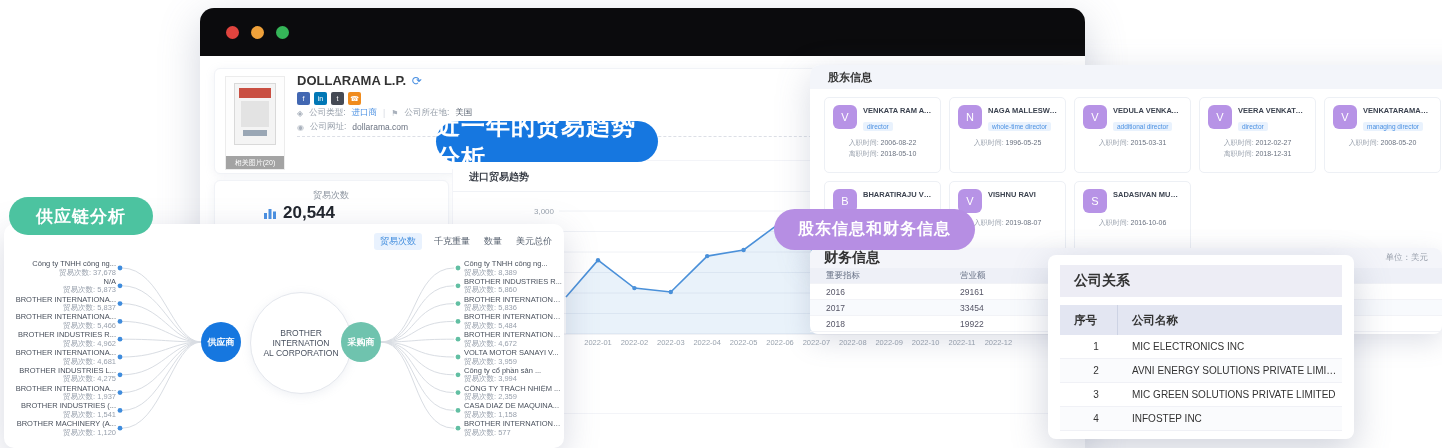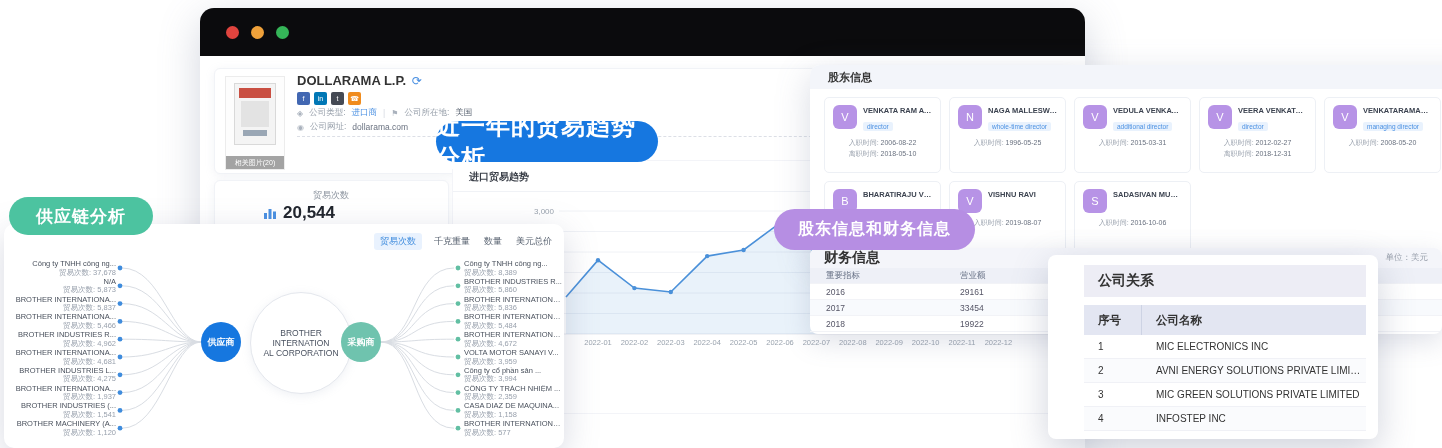--- a/index.html
+++ b/index.html
@@ -74,27 +74,27 @@
             background:#f4f5fa;border-radius:8px 8px 0 0;}
   .fin-title{font-size:14px;font-weight:bold;color:#333;}
   .fin-unit{font-size:8.5px;color:#9aa1ad;}
   .f-row{display:flex;height:15px;align-items:center;font-size:8.5px;color:#556;border-bottom:1px solid #f2f3f7;}
   .f-row.h{background:#eef0f7;color:#667085;}
   .f-row.alt{background:#f8fafd;}
   .fc1{width:150px;padding-left:16px;box-sizing:border-box;}
   .fc2{flex:1;}
   
   .rel{left:1048px;top:255px;width:306px;height:184px;background:#fff;border-radius:8px;
-       box-shadow:0 12px 36px rgba(100,110,140,.30);z-index:5;padding-left:24px;}
+       box-shadow:0 12px 36px rgba(100,110,140,.30);z-index:5;}
   .rel-title{margin:10px 12px 0;height:32px;background:#ededf5;display:flex;align-items:center;padding-left:14px;
              font-size:14px;font-weight:bold;color:#333;}
   .rel-table{margin:8px 12px 0;}
   .r-row{display:flex;height:23px;align-items:center;font-size:10px;color:#333;border-bottom:1px solid #f0f1f6;}
   .r-row.h{height:30px;background:#e3e6f2;font-size:11.5px;font-weight:bold;border-bottom:none;}
-  .rc1{width:58px;padding-left:14px;box-sizing:border-box;}
+  .rc1{width:58px;padding-left:14px;box-sizing:border-box;text-align:center;}
   .r-row.h .rc1{border-right:1px solid #cdd3e4;height:100%;display:flex;align-items:center;}
   .rc2{flex:1;padding-left:14px;white-space:nowrap;overflow:hidden;text-overflow:ellipsis;}
   .r-row.alt{background:#fafbfd;}
   
   .pill{position:absolute;color:#fff;font-weight:bold;display:flex;align-items:center;justify-content:center;
         border-radius:999px;z-index:6;letter-spacing:1px;}
   #b-green{left:9px;top:197px;width:144px;height:38px;font-size:17px;}
   #b-blue{left:436px;top:121px;width:222px;height:41px;font-size:24px;}
   #b-purple{left:774px;top:209px;width:201px;height:41px;font-size:16px;}
   svg text{font-family:"Liberation Sans","DejaVu Sans",sans-serif;}

